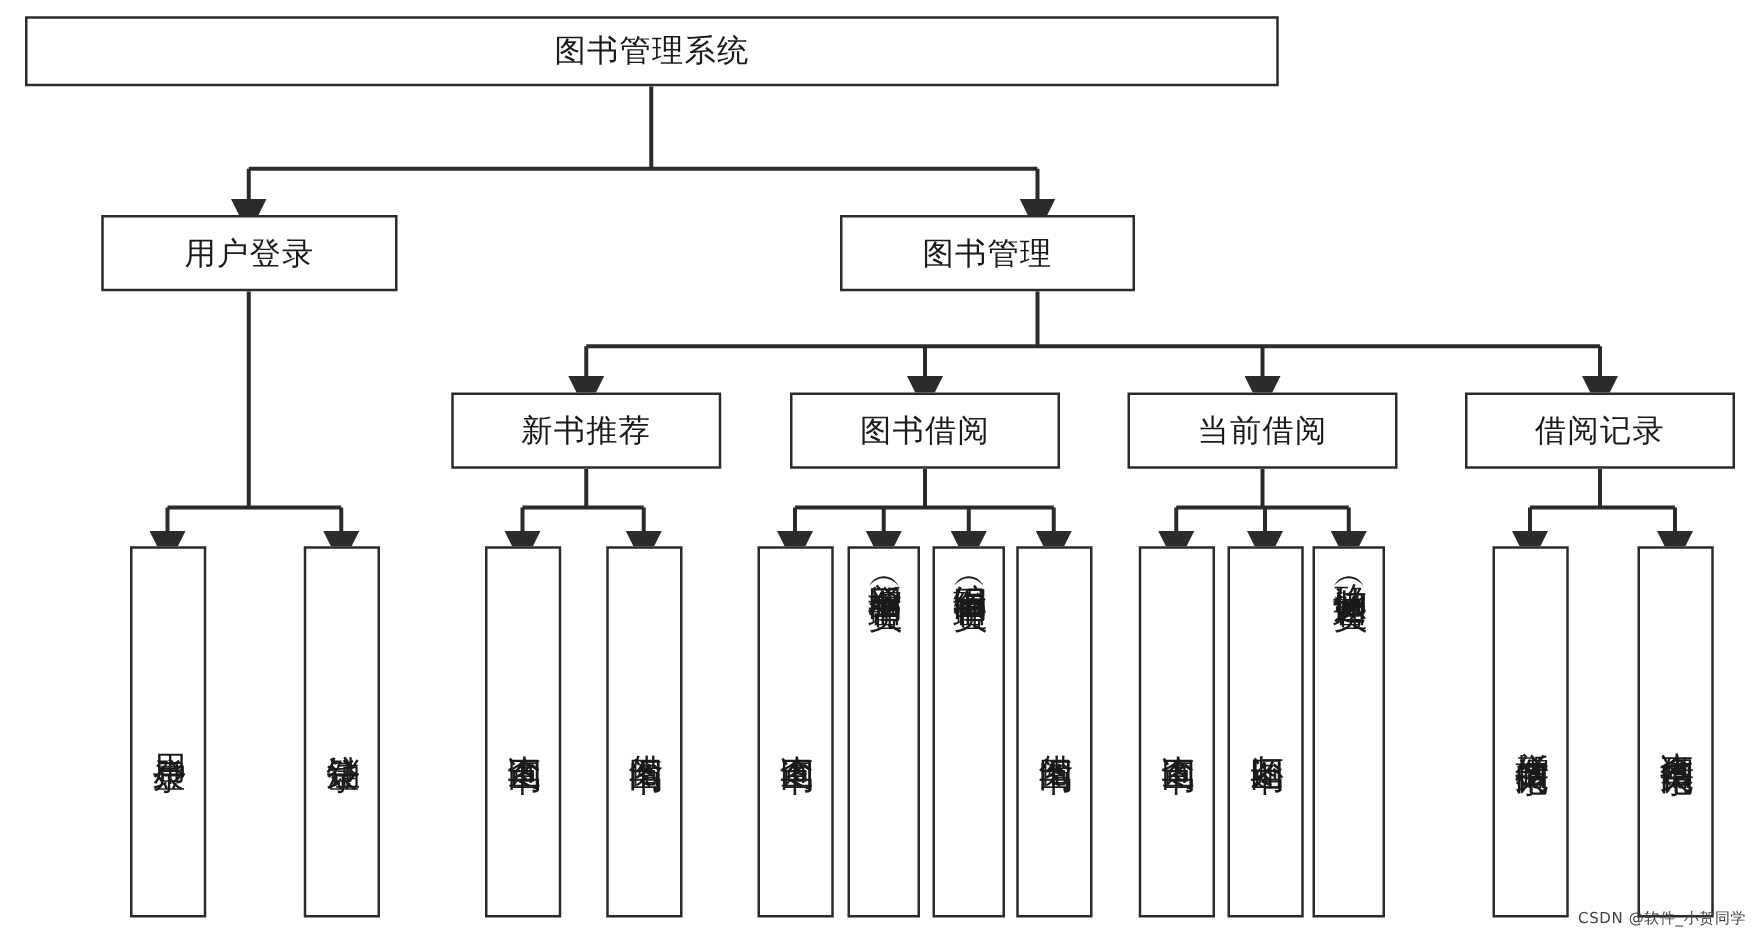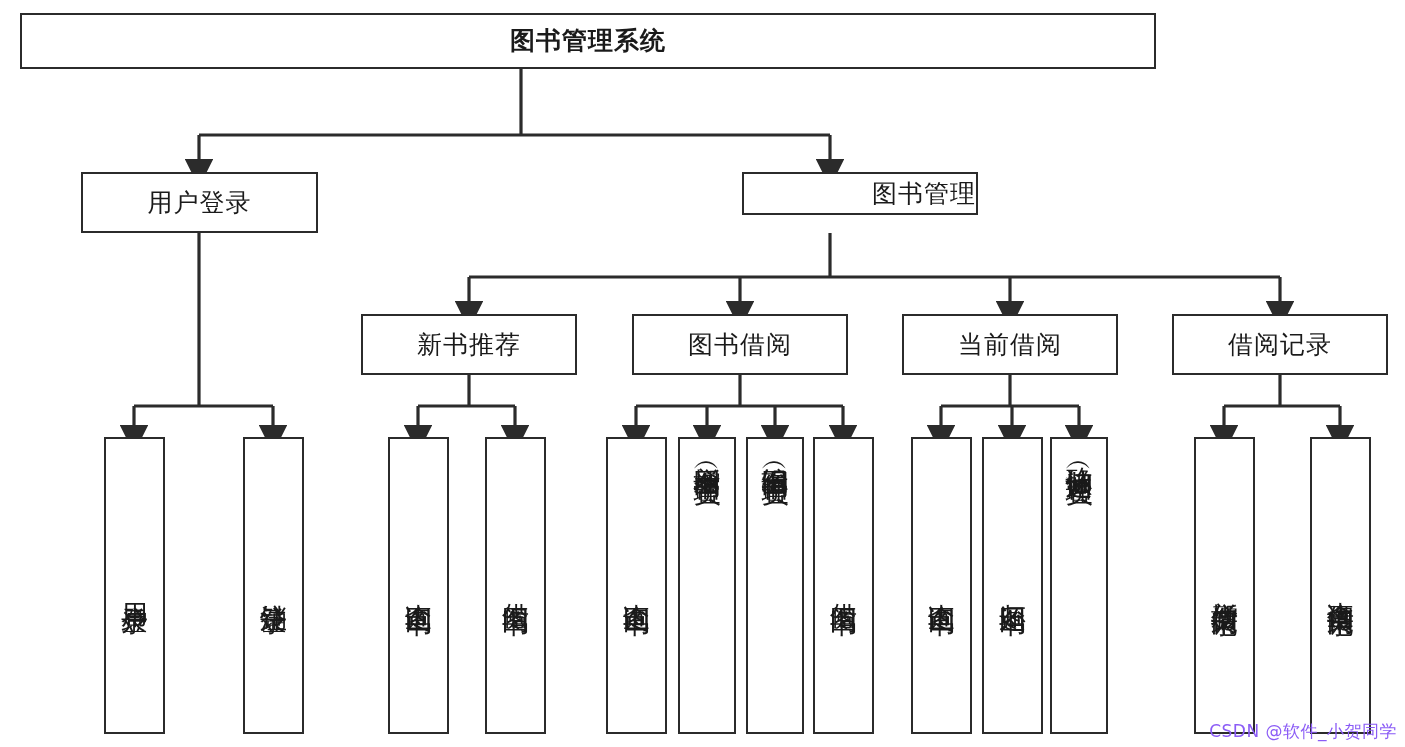--- a/index.html
+++ b/index.html
@@ -55,22 +55,22 @@
     display: block;
   }
   .node.vert.mid {
     align-items: center;
     padding-top: 0;
   }
   .watermark {
     position: absolute;
     right: 8px;
     bottom: 4px;
-    font-size: 17px;
-    color: #8b5cf6;
+    font-size: 12px;
+    color: #404040;
     letter-spacing: 0.5px;
     white-space: nowrap;
   }
 </style>
 </head>
 <body>
 
 <div id="canvas">
 
   <svg class="edges" viewBox="0 0 1405 747" xmlns="http://www.w3.org/2000/svg">
@@ -116,28 +116,28 @@
       <path d="M1012,406 L1012,428" marker-end="url(#arrow)"></path>
       <path d="M1079,406 L1079,428" marker-end="url(#arrow)"></path>
 
       <path d="M1280,375 L1280,406"></path>
       <path d="M1224,406 L1340,406"></path>
       <path d="M1224,406 L1224,428" marker-end="url(#arrow)"></path>
       <path d="M1340,406 L1340,428" marker-end="url(#arrow)"></path>
     </g>
   </svg>
 
-  <div class="node horiz" style="left:20px; top:13px; width:1136px; height:56px;font-weight:bold;">
+  <div class="node horiz" style="left:20px; top:13px; width:1003px; height:56px;">
     <span>图书管理系统</span>
   </div>
 
   <div class="node horiz" style="left:81px; top:172px; width:237px; height:61px;">
     <span>用户登录</span>
   </div>
-  <div class="node horiz" style="left:742px; top:172px; width:236px; height:43px;justify-content:flex-end;">
+  <div class="node horiz" style="left:672px; top:172px; width:236px; height:61px;">
     <span>图书管理</span>
   </div>
 
   <div class="node horiz" style="left:361px; top:314px; width:216px; height:61px;">
     <span>新书推荐</span>
   </div>
   <div class="node horiz" style="left:632px; top:314px; width:216px; height:61px;">
     <span>图书借阅</span>
   </div>
   <div class="node horiz" style="left:1172px; top:314px; width:216px; height:61px;">

